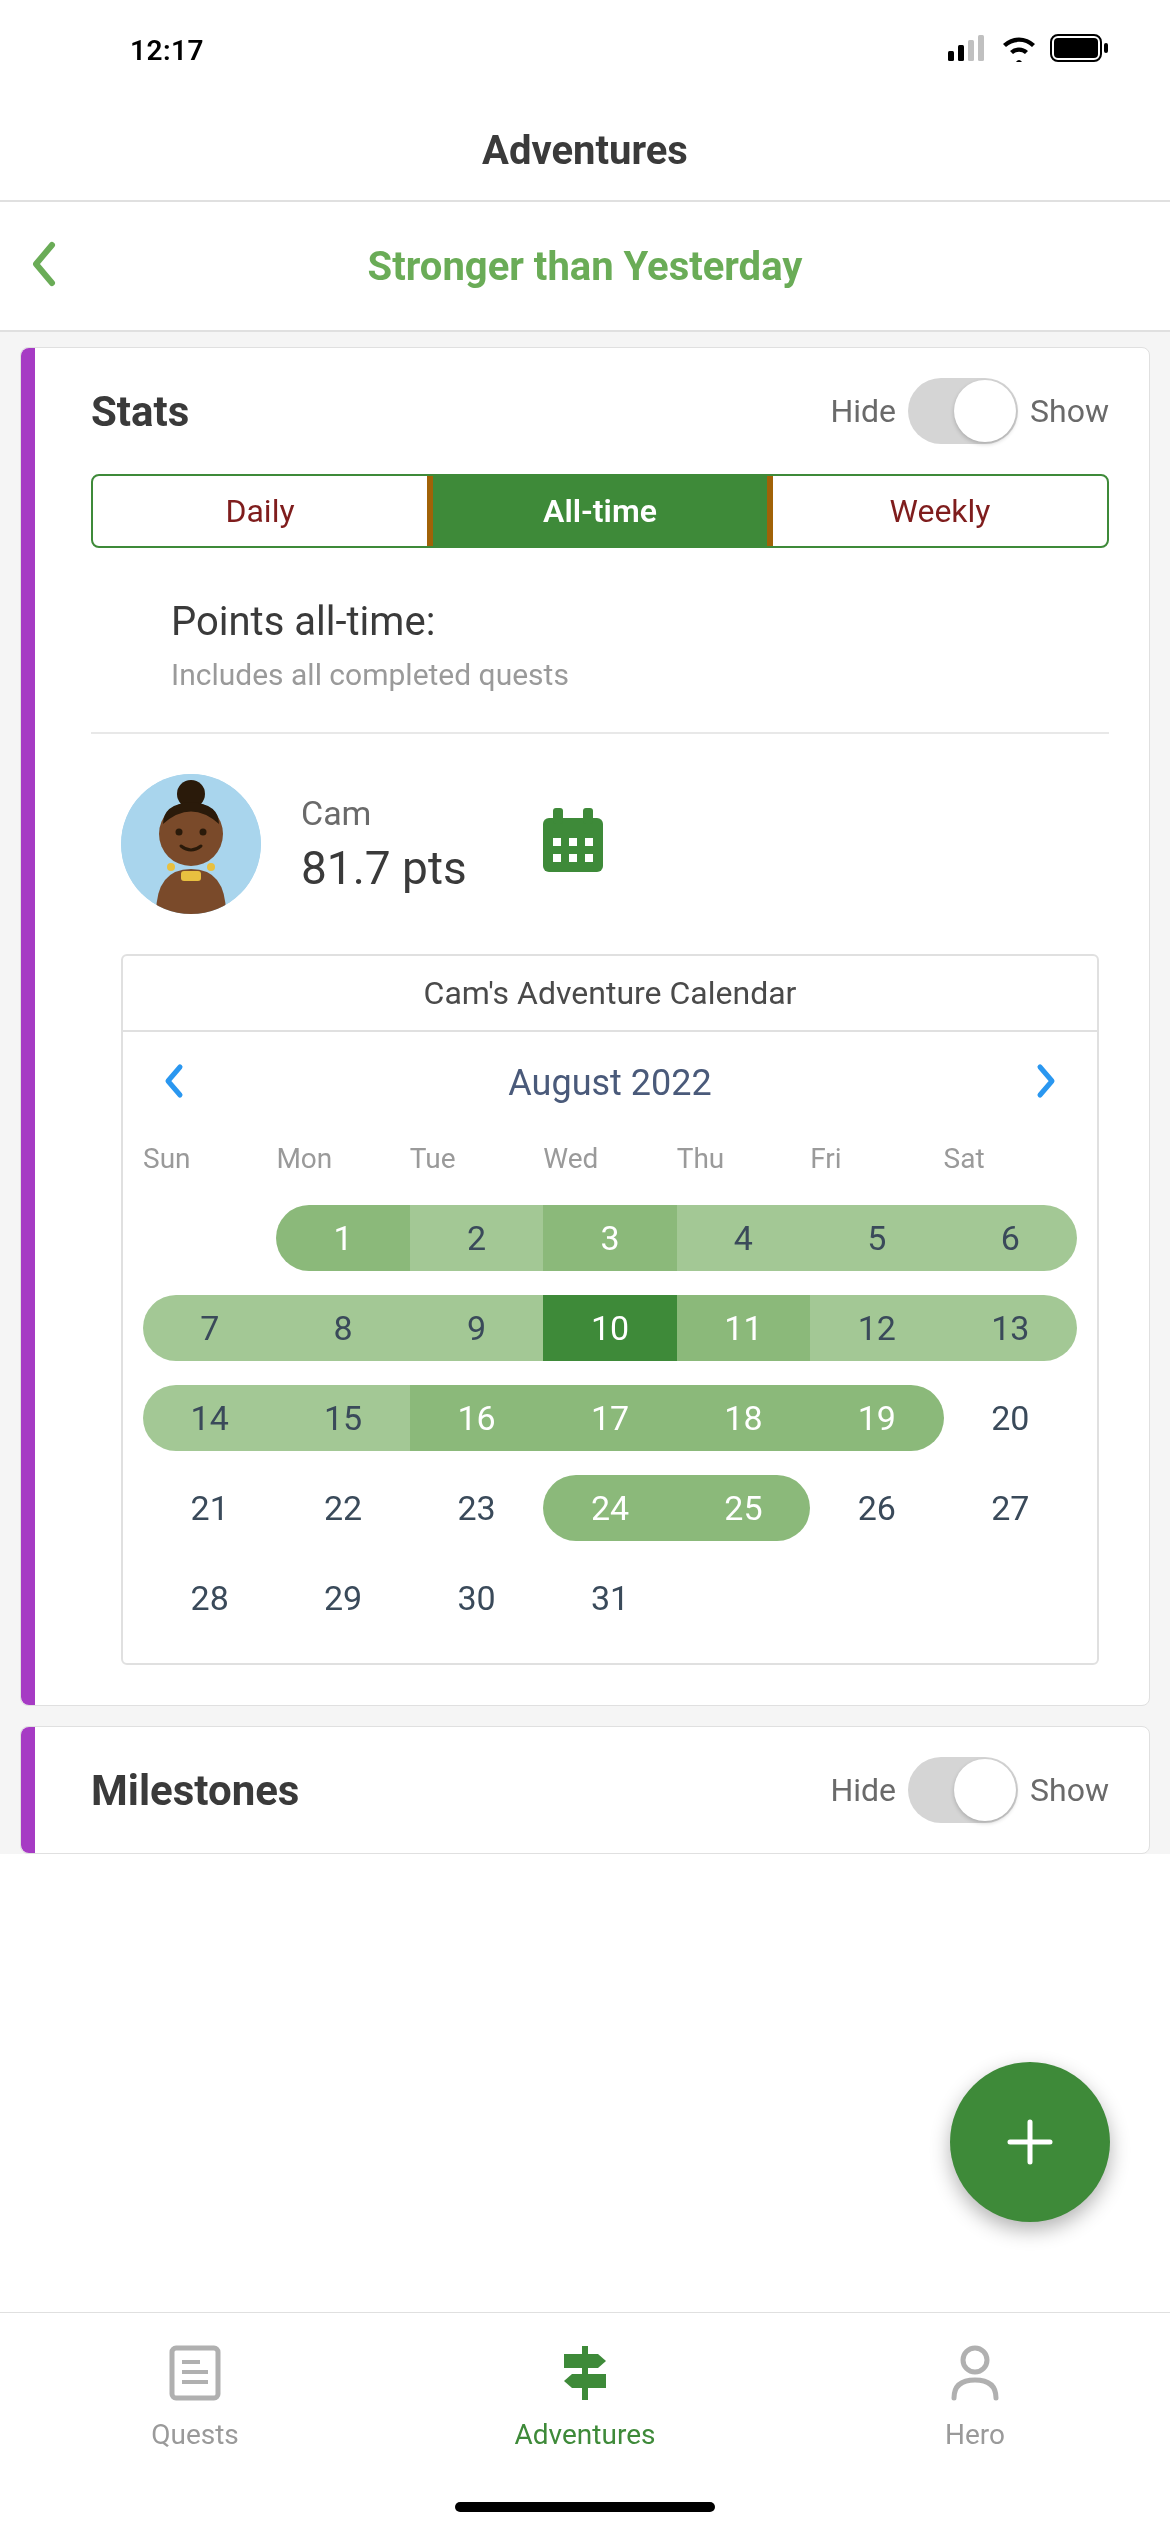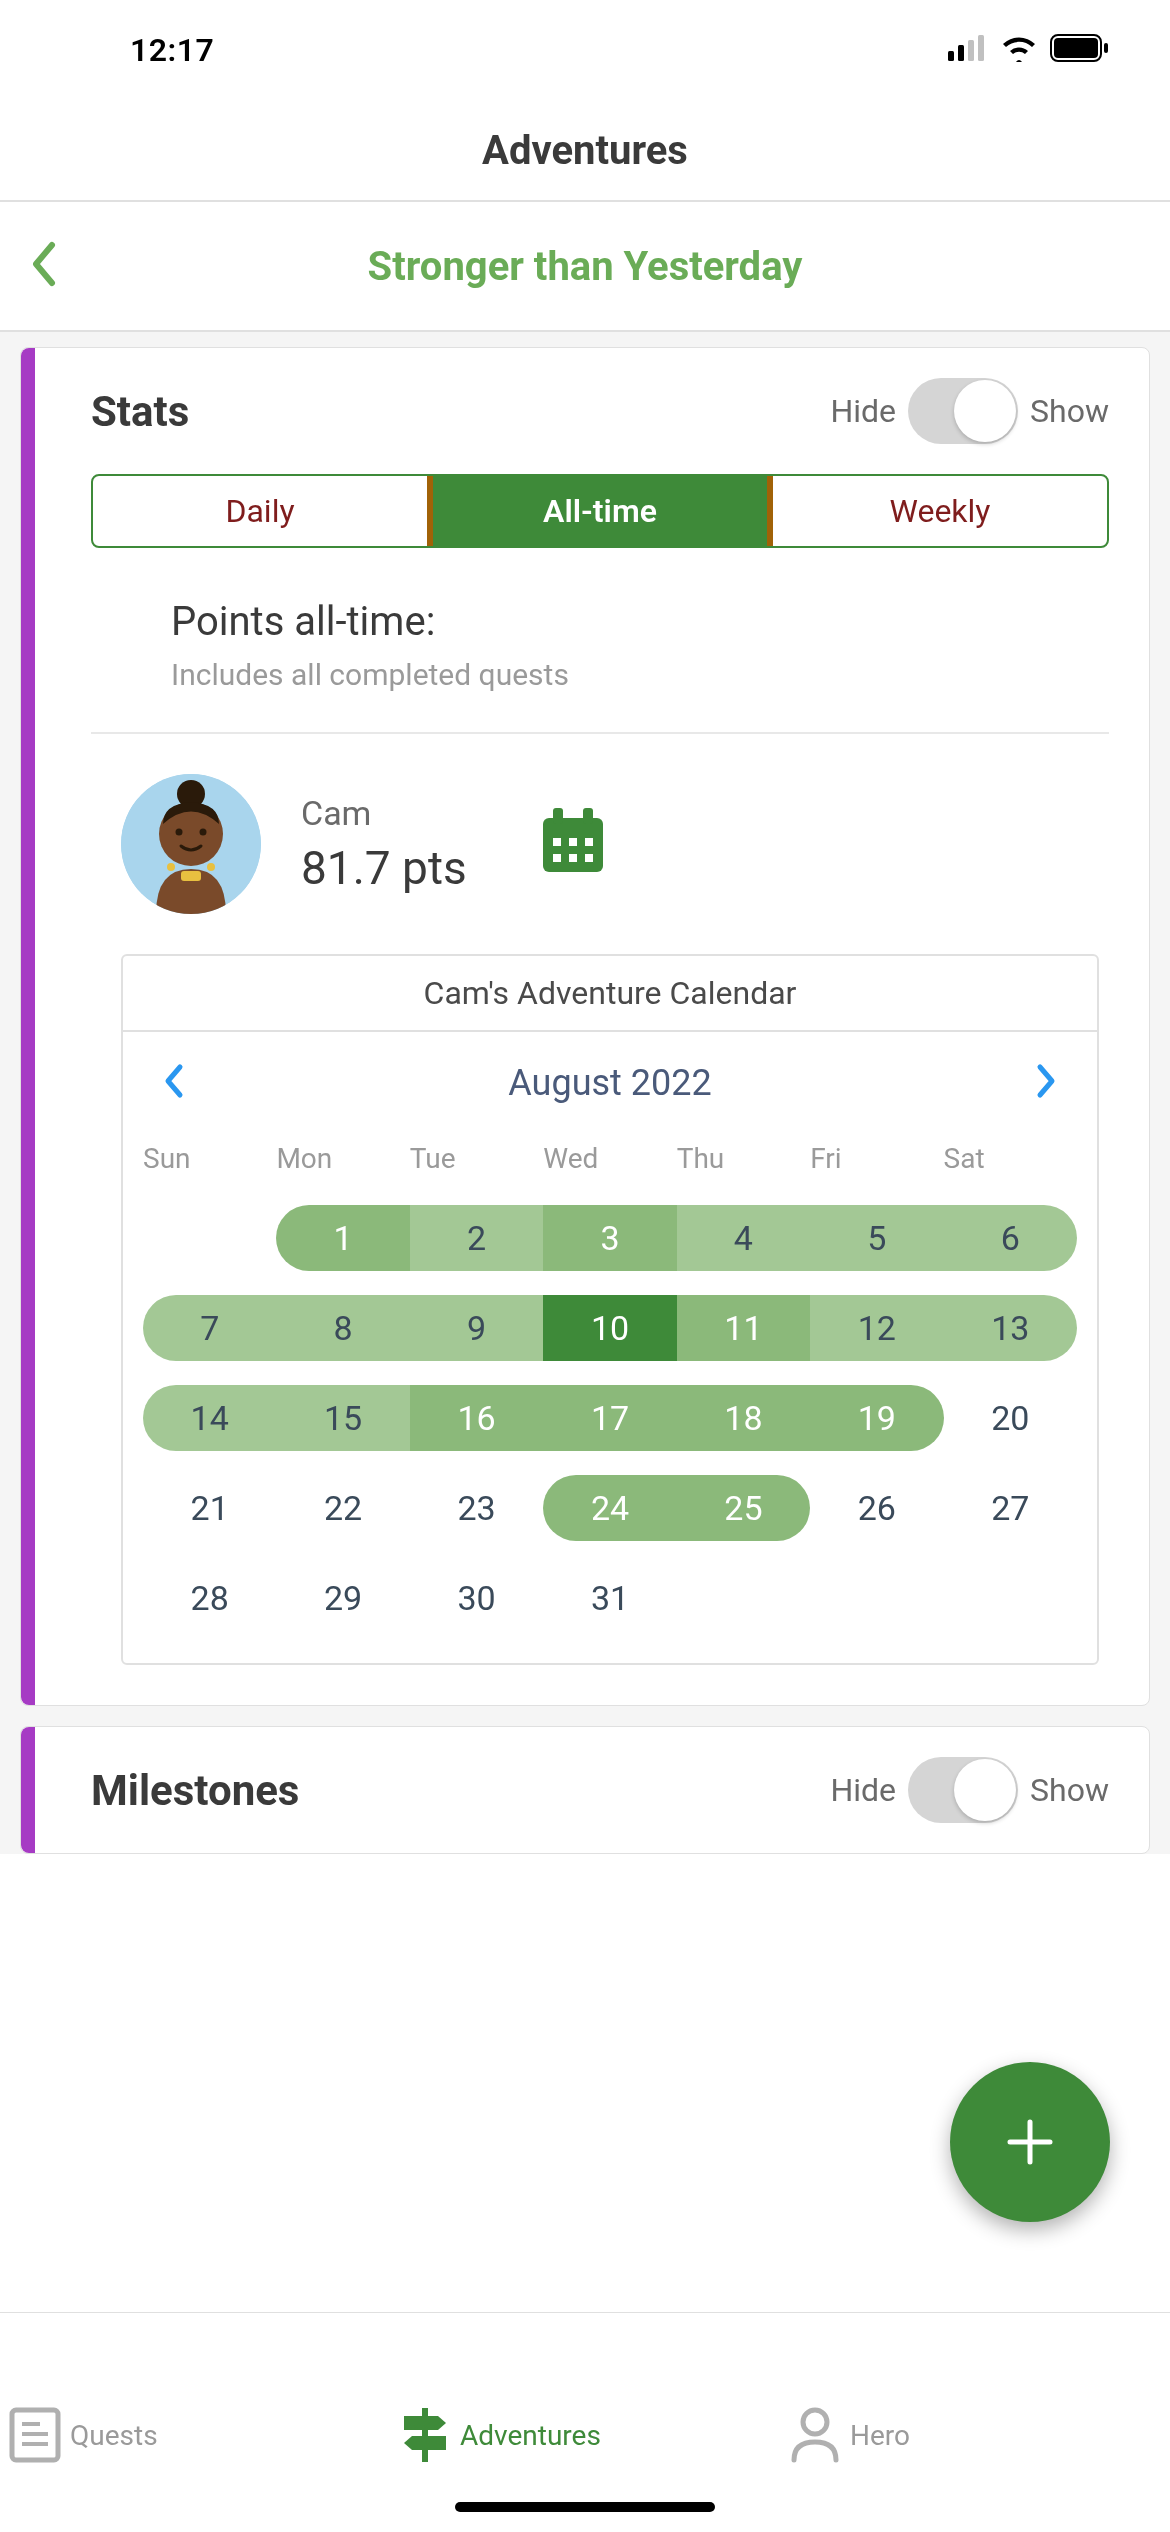--- a/index.html
+++ b/index.html
@@ -1,19 +1,19 @@
 <!DOCTYPE html>
 <html><head>
 <meta charset="utf-8">
 <style>
 * { margin: 0; padding: 0; box-sizing: border-box; font-family: -apple-system, BlinkMacSystemFont, "Segoe UI", Roboto, sans-serif; }
 html, body { width: 1170px; height: 2532px; background: #fff; overflow: hidden; }
 
 .status-bar { height: 100px; display: flex; align-items: center; justify-content: space-between; padding: 0 60px 0 60px; }
-.status-time { font-size: 32px; font-weight: 600; letter-spacing: 0.5px; padding-left: 70px; }
+.status-time { font-size: 28px; font-weight: 600; letter-spacing: 0.5px; padding-left: 70px; }
 .status-icons { display: flex; align-items: center; gap: 12px; }
 
 .title-bar { height: 100px; display: flex; align-items: center; justify-content: center; }
 .page-title { font-size: 40px; font-weight: 700; color: #3a3a3a; }
 
 .divider-line { height: 2px; background: #e0e0e0; }
 
 .subtitle-bar { height: 130px; display: flex; align-items: center; padding: 0 30px; position: relative; border-bottom: 2px solid #e0e0e0; }
 .back-btn { position: absolute; left: 30px; }
 .back-btn svg { width: 28px; height: 46px; }
@@ -68,21 +68,21 @@
 .pill.dark { background: #3e8a39; }
 .pill.start { border-top-left-radius: 33px; border-bottom-left-radius: 33px; }
 .pill.end { border-top-right-radius: 33px; border-bottom-right-radius: 33px; }
 .cal-cell.on-green .num { color: #fff; }
 
 .fab { position: fixed; right: 60px; bottom: 310px; width: 160px; height: 160px; border-radius: 50%; background: #3e8a39; display: flex; align-items: center; justify-content: center; box-shadow: 0 8px 20px rgba(0,0,0,0.3); z-index: 50; }
 
 .milestones-card .card-inner { padding: 30px 40px 30px 70px; }
 
 .tabbar { position: fixed; bottom: 0; left: 0; right: 0; height: 220px; background: #fff; border-top: 1px solid #e0e0e0; display: flex; padding-top: 25px; }
-.tab-item { flex: 1; display: flex; flex-direction: row; align-items: center; }
+.tab-item { flex: 1; display: flex; flex-direction: column; align-items: center; gap: 10px; }
 .tab-label { font-size: 28px; color: #9a9a9a; }
 .tab-item.active .tab-label { color: #3e8a39; }
 
 .home-indicator { position: fixed; bottom: 20px; left: 50%; transform: translateX(-50%); width: 260px; height: 10px; background: #000; border-radius: 5px; z-index: 100; }
 </style>
 </head>
 <body>
 
 <div class="status-bar">
   <div class="status-time">12:17</div>

